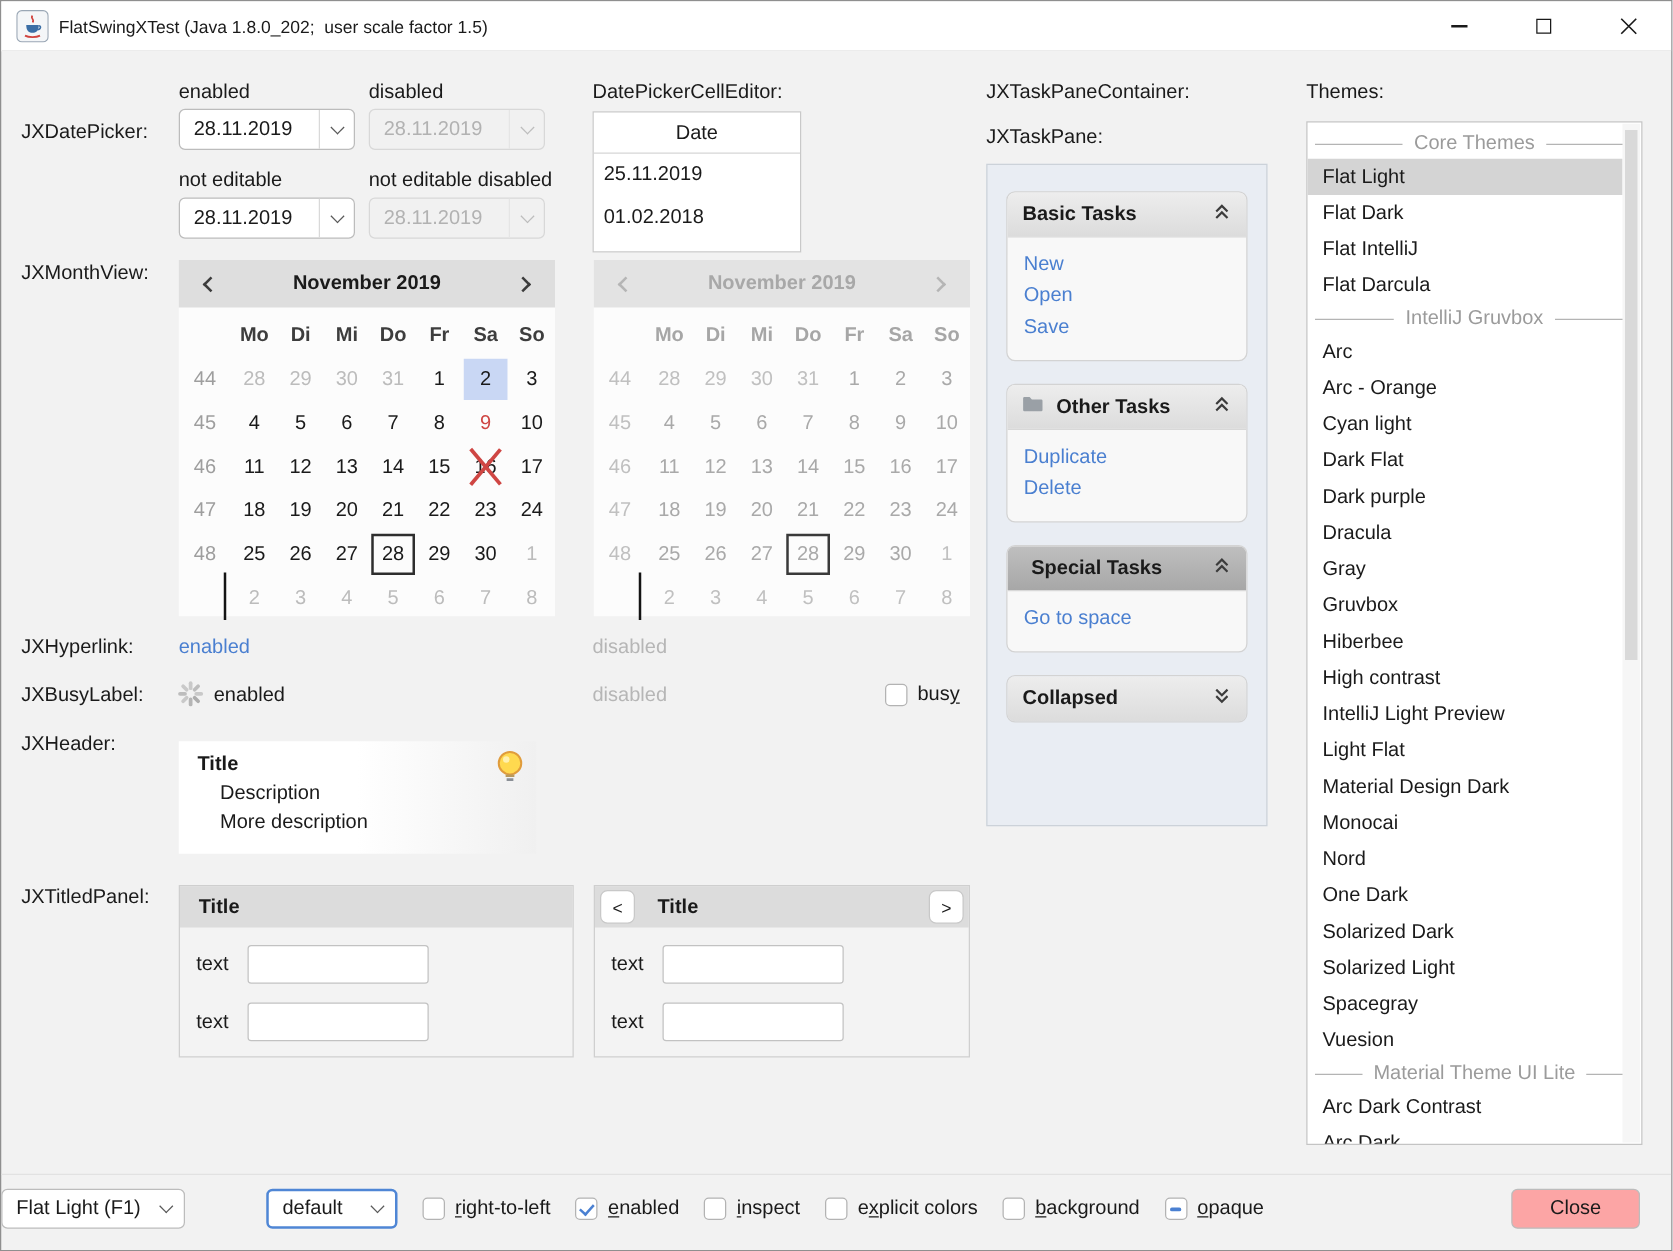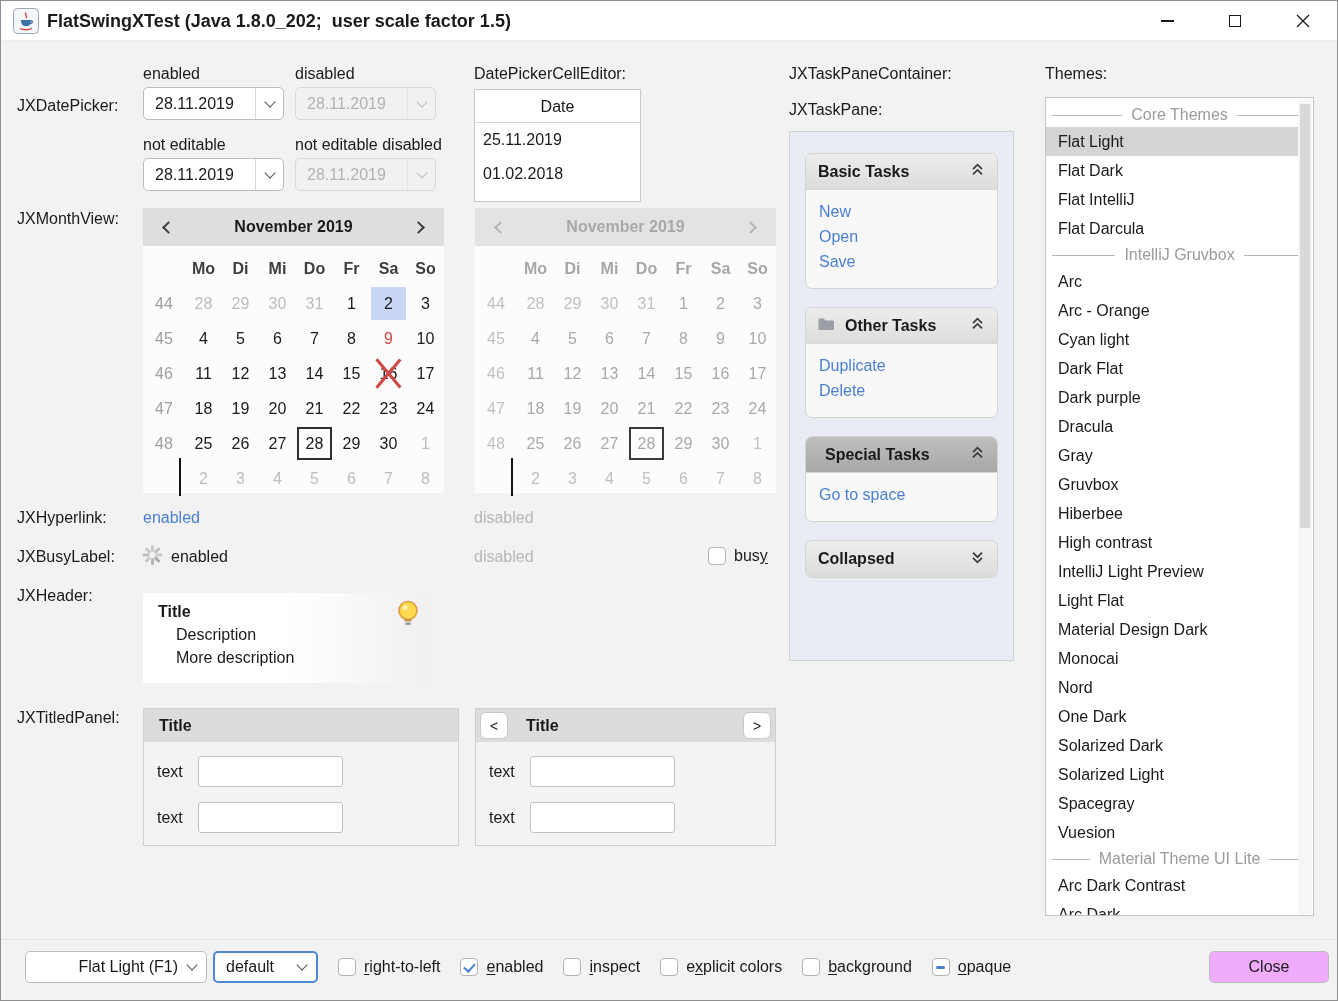--- a/index.html
+++ b/index.html
@@ -2,21 +2,21 @@
 <html><head>
 <meta charset="utf-8">
 <style>
   html,body{margin:0;padding:0;background:#cfd4da;}
   *{box-sizing:border-box;}
   .window{position:relative;width:1338px;height:1001px;background:#f2f2f2;border:1px solid #8f8f8f;
           font-family:"Liberation Sans","DejaVu Sans",sans-serif;font-size:16px;color:#1a1a1a;overflow:hidden;}
   
   .titlebar{position:absolute;left:0;top:0;width:100%;height:40px;background:#ffffff;border-bottom:1px solid #ececec;}
   .java-icon{position:absolute;left:12px;top:7px;width:26px;height:26px;}
-  .win-title{position:absolute;left:46px;top:0;height:40px;line-height:40px;font-size:18px;white-space:pre;font-weight:bold;}
+  .win-title{position:absolute;left:46px;top:0;height:40px;line-height:40px;font-size:14px;white-space:pre;}
   .winbtns{position:absolute;right:0;top:0;height:40px;display:flex;}
   .winbtn{width:68px;height:40px;display:flex;align-items:center;justify-content:center;}
   .g-min{width:13px;height:2px;background:#1a1a1a;}
   .g-max{width:12px;height:12px;border:1.4px solid #1a1a1a;}
   
   .lbl{position:absolute;white-space:nowrap;}
   
   .dp-cell{position:absolute;}
   .dp0{left:142px;top:64px;} .dp1{left:294px;top:64px;} .dp2{left:142px;top:135px;} .dp3{left:294px;top:135px;}
   .dp-label{margin-bottom:4px;}
@@ -112,24 +112,24 @@
   .t-h .sp{flex:1;}
   .t-body{padding:14px 0 0 13px;}
   .t-row{display:flex;align-items:center;margin-bottom:15px;}
   .t-row .t-lbl{width:41px;}
   .t-input{width:145px;height:31px;border:1px solid #c2c2c2;background:#fff;border-radius:3px;font:inherit;padding:0 6px;}
   
   .divider{position:absolute;left:0;top:938px;width:100%;height:1px;background:#e2e2e2;}
   .combo{position:absolute;height:32px;background:#fff;border:1px solid #bcbcbc;border-radius:5px;display:flex;align-items:center;}
   .combo .v{flex:1;padding-left:11px;white-space:nowrap;}
   .combo .ab{width:28px;display:flex;align-items:center;justify-content:center;}
-  .combo-theme{left:24px;top:950px;width:182px;text-align:right;}
+  .combo-theme{left:0;top:950px;width:147px;}
   .combo-size{left:212px;top:950px;width:105px;border:2px solid #4f86d5;}
   .cbrow{position:absolute;left:337px;top:950px;height:32px;display:flex;align-items:center;gap:20px;}
-  .closebtn{position:absolute;left:1208px;top:950px;width:120px;height:32px;background:#f0abfc;border:1px solid #bcbcbc;border-radius:5px;display:flex;align-items:center;justify-content:center;}
+  .closebtn{position:absolute;left:1208px;top:950px;width:103px;height:32px;background:#fca5a5;border:1px solid #bcbcbc;border-radius:5px;display:flex;align-items:center;justify-content:center;}
   u{text-underline-offset:2px;}
 </style>
 </head>
 <body>
 
 <div class="window">
 
   <div class="titlebar">
     <span class="java-icon"><svg width="26" height="26" viewBox="0 0 26 26">
           <rect x="0.5" y="0.5" width="25" height="25" rx="4" fill="#f4f6f8" stroke="#9aa7b5"></rect>

